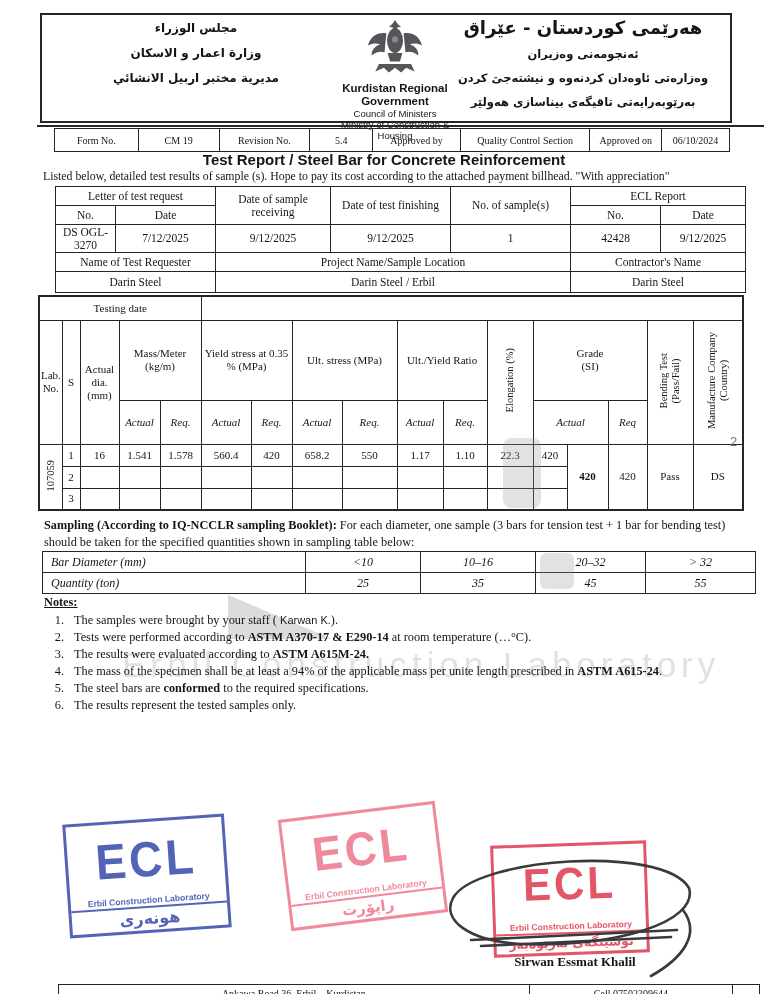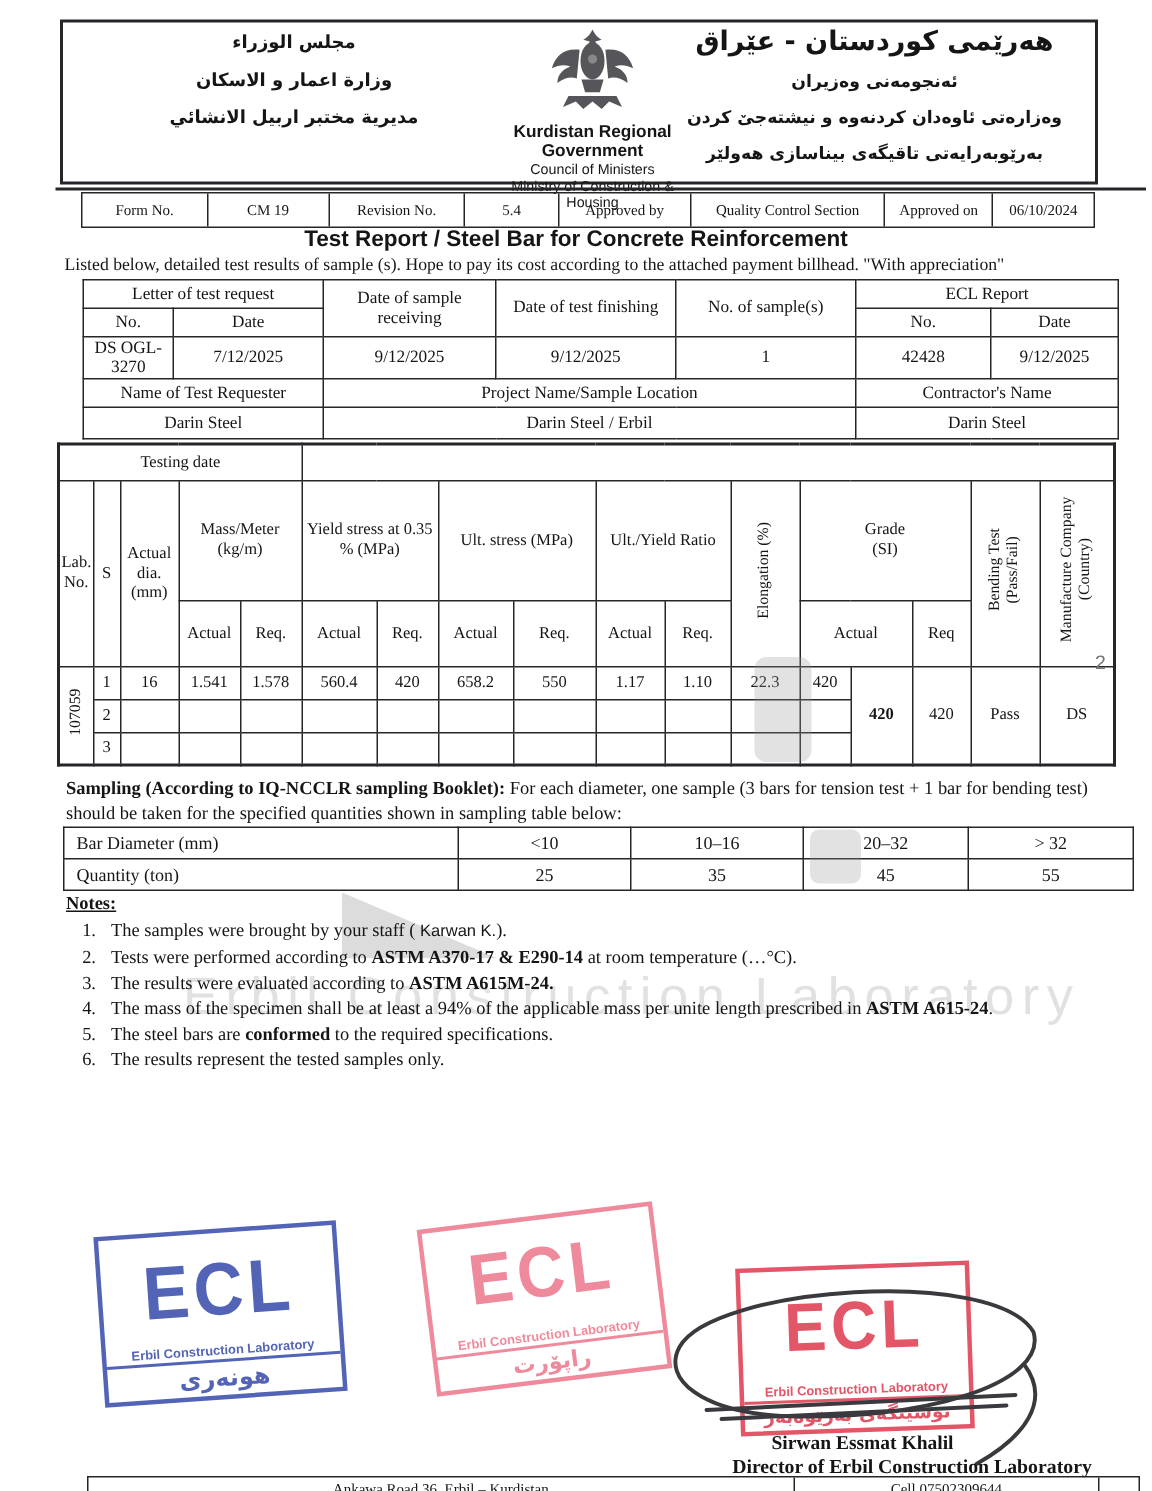--- a/index.html
+++ b/index.html
@@ -47,34 +47,34 @@
   .req-t .r-d{height:28px;}
   .req-t .r-l{height:19px;}
   .req-t .r-v{height:21px;}
 
   
   .res-t{left:38px;top:295px;}
   .res-t table{width:704px;border:2px solid #26262a;}
   .res-t td,.res-t th{font-size:11px;line-height:13px;}
   .res-t .h1{height:24px;}
   .res-t .h2{height:80px;}
-  .res-t .h3{height:44px;}
+  .res-t .h3{height:44px;font-style:italic;}
   .res-t .dr{height:22px;font-size:11.5px;}
   .vtext{writing-mode:vertical-rl;transform:rotate(180deg);white-space:nowrap;
          display:inline-block;line-height:12px;font-size:10.5px;}
   .vtext span{display:block;}
   .gap-top{display:block;}
   .bold{font-weight:bold;}
 
   
   .samp-head{left:44px;top:517px;width:706px;font-size:12.3px;line-height:16.5px;}
   .bu{font-weight:bold;}
   .b{font-weight:bold;}
   .samp-t{left:42px;top:551px;}
-  .samp-t table{width:713px;border:1.5px solid #26262a;}
+  .samp-t table{width:713px;border:1.5px solid #26262a;font-style:italic;}
   .samp-t td{height:20px;font-size:12px;}
   .samp-t .lbl{text-align:left;padding-left:8px;}
 
   
   .notes{left:44px;top:594px;width:700px;font-size:12.3px;line-height:17px;}
   .notes .nh{font-weight:bold;text-decoration:underline;margin-bottom:1px;}
   .note-row{display:flex;}
   .note-row .n{width:20px;text-align:right;margin-right:10px;flex:none;}
   .note-row .t{width:662px;}
   .filled{font-family:"Liberation Sans",sans-serif;font-size:11px;}
@@ -425,21 +425,20 @@
   <svg class="abs sig-svg" width="290" height="145" viewBox="0 0 290 145">
     <g fill="none" stroke="#3a3a3e" stroke-width="2.6" stroke-linecap="round">
       <path d="M28,62 C50,22 238,8 264,52 C274,86 190,112 96,108 C44,105 16,84 28,62 Z"></path>
       <path d="M46,104 L252,94"></path>
       <path d="M56,110 L246,101"></path>
       <path d="M258,74 C276,98 258,122 226,140"></path>
     </g>
   </svg>
 
   <div class="abs sig-name">Sirwan Essmat Khalil</div>
-  <div class="abs sig-title">Director of Erbil Construction Laboratory</div>
 
   <div class="abs footer">
     <div class="fc" style="width:472px">Ankawa Road 36, Erbil – Kurdistan</div>
     <div class="fc" style="width:204px">Cell 07502309644</div>
     <div class="fc" style="width:26px"></div>
   </div>
 
 </div>
 
 </body></html>

